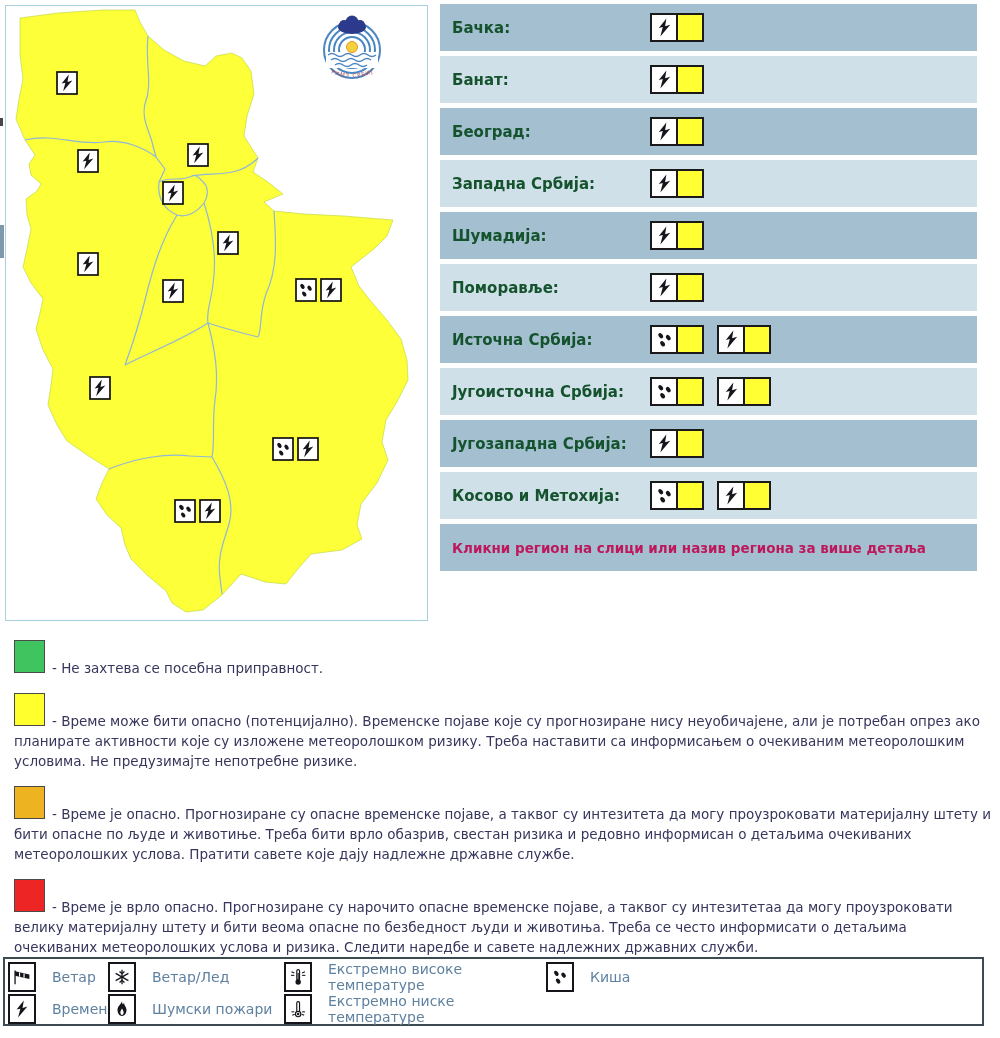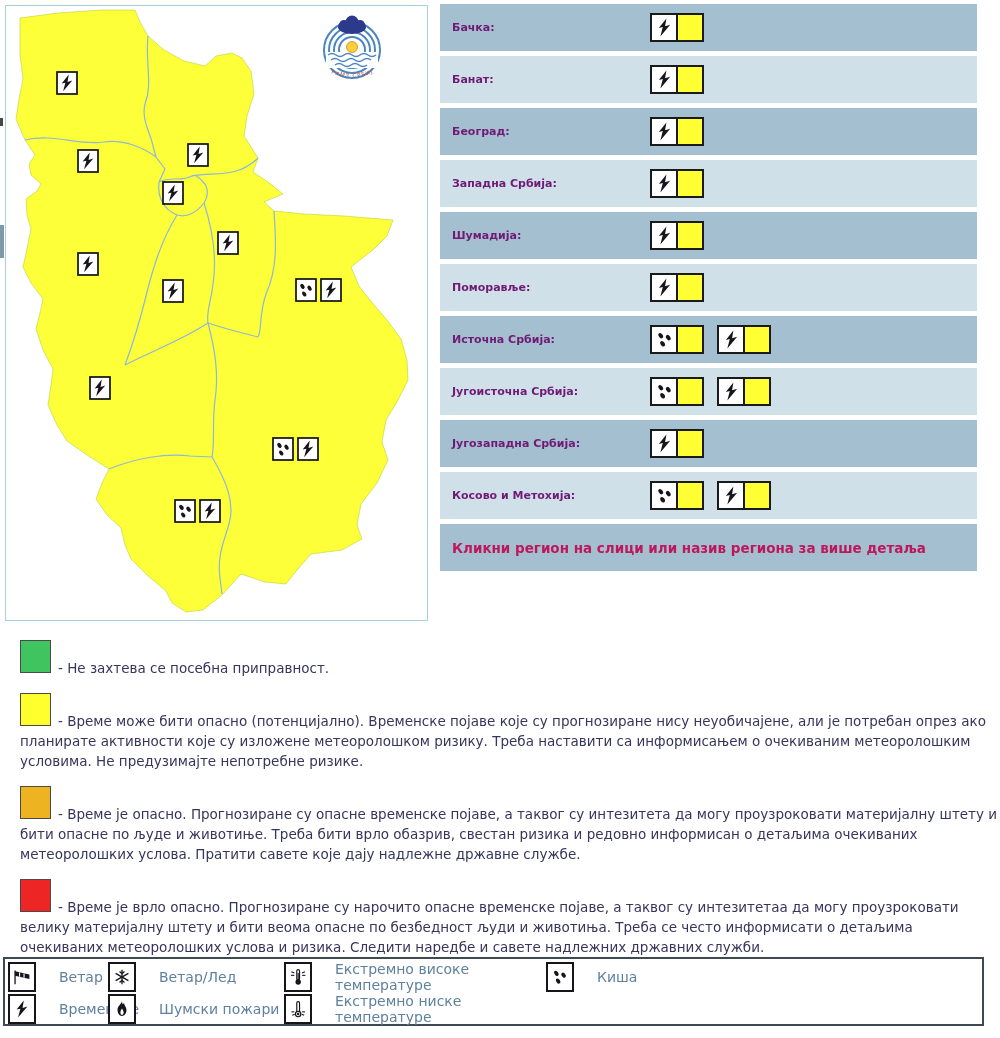--- a/index.html
+++ b/index.html
@@ -8,38 +8,38 @@
   
   .map-panel{position:absolute;left:5px;top:5px;width:421px;height:614px;
              border:1px solid #a9cede;background:#fff;}
   .edge-frag-a{position:absolute;left:0;top:118px;width:3px;height:8px;background:#474747;}
   .edge-frag-b{position:absolute;left:0;top:225px;width:4px;height:33px;background:#7f98aa;}
   
   .region-list{position:absolute;left:440px;top:4px;width:537px;}
   .region-row{position:relative;height:47px;margin-bottom:5px;display:flex;align-items:center;}
   .region-row:nth-child(odd){background:#a3bfd0;}
   .region-row:nth-child(even){background:#d0e0e9;}
-  .region-label{padding-left:12px;font-size:11px;font-weight:bold;color:#701a75;}
+  .region-label{padding-left:12px;font-size:15px;font-weight:bold;color:#14532d;}
   .row-icons{position:absolute;left:210px;top:0;height:100%;display:flex;align-items:center;gap:13px;}
   .warn-pair{display:flex;}
   .wcell{width:24px;height:25px;border:2px solid #1a1a1a;display:flex;align-items:center;justify-content:center;}
   .wcell.sym{background:#fff;margin-right:-2px;}
   .wcell.lvl{background:var(--warn,#ffff33);}
   .note-row .region-label{font-weight:bold;font-size:13.5px;color:#be185d;}
   
-  .severity{position:absolute;left:20px;top:640px;width:978px;}
+  .severity{position:absolute;left:14px;top:640px;width:978px;}
   .severity p{margin:0 0 15px 0;font-size:13.5px;line-height:20px;color:#36365c;}
   .sev-sq{display:inline-block;width:29px;height:31px;border:1px solid #4a4a4a;
           margin-right:7px;vertical-align:baseline;}
   
   .icon-table{position:absolute;left:3px;top:957px;width:981px;height:69px;
               border:2px solid #3d4a52;display:grid;
               grid-template-columns:100px 176px 262px 1fr;grid-template-rows:1fr 1fr;
               padding:2px 0 2px 3px;box-sizing:border-box;background:#fff;}
-  .legend-cell{display:flex;align-items:center;gap:23px;}
+  .legend-cell{display:flex;align-items:center;gap:16px;}
   .legend-box{width:24px;height:26px;border:2px solid #15151c;background:#fff;flex:0 0 auto;
               display:flex;align-items:center;justify-content:center;}
   .legend-label{font-size:14px;color:#5e81a0;}
   .glyph{display:block;}
   .hidden-defs{position:absolute;width:0;height:0;overflow:hidden;}
 </style>
 </head>
 <body>
 
 <svg class="hidden-defs" aria-hidden="true">

